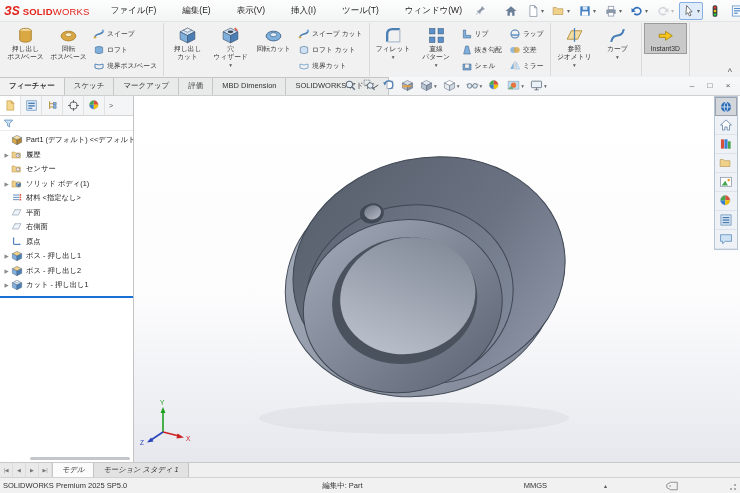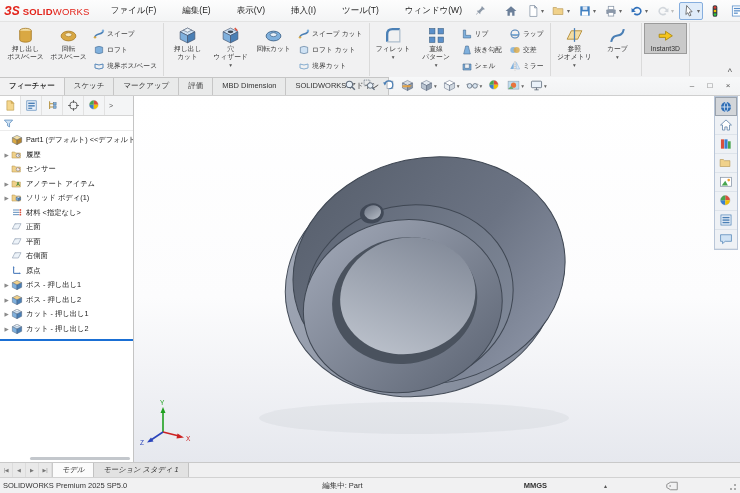--- a/index.html
+++ b/index.html
@@ -93,21 +93,21 @@
   .navbox { display:flex; align-items:stretch; border-right:1px solid #c9c9c9; }
   .navbtn { width:13px; display:flex; align-items:center; justify-content:center; font-size:5px;
             color:#777; border-right:1px solid #dcdcdc; background:#e9e9e9; }
   .btab { display:flex; align-items:center; padding:0 9px; background:#e2e2e2; border-right:1px solid #c2c2c2; white-space:nowrap; }
   .btab.active { background:#fbfbfb; }
   .statusbar { position:absolute; bottom:0; left:0; right:0; height:16px; background:#f1f1f2;
                border-top:1px solid #d2d2d2; display:flex; align-items:center; font-size:7.5px;
                color:#333; padding:0 3px;gap:43px; }
   .status-product { white-space:nowrap; }
   .status-editing { margin-left:auto; white-space:nowrap; }
-  .status-units { margin-left:118px; white-space:nowrap;font-weight:bold; }
+  .status-units { margin-left:118px; white-space:nowrap; }
   .status-units-dd { margin-left:14px; font-size:6px; color:#555; }
   .status-tag { margin-left:16px; }
   .status-tag svg { width:12px; height:10px; }
   .grip { width:10px; height:10px; margin-left:6px; position:relative; }
   .grip::before { content:""; position:absolute; right:1px; bottom:1px; width:2px; height:2px;
                   background:#aaa; box-shadow:-4px 0 #aaa, 0 -4px #aaa; }
 </style>
 </head>
 <body>
 
@@ -639,30 +639,20 @@
               <path d="M10.5 9.5 L12 8" stroke="#d94f3d" stroke-width="1"></path>
             </svg>
           </span>
           <span>センサー</span>
         </div>
         <div class="trow">
           <span class="expander">▶</span>
           <span class="icon ">
             <svg viewBox="0 0 18 18">
               <path d="M1.5 4.5 h4 l1.5 1.5 h7 v7.5 h-12.5 Z" fill="#f0d18a" stroke="#b5954f" stroke-width="0.8"></path>
-              <text x="10.5" y="12" font-size="7.5" text-anchor="middle" fill="#2a7d2a" font-family="Liberation Sans" font-weight="bold">A</text>
-            </svg>
-          </span>
-          <span>アノテート アイテム</span>
-        </div>
-        <div class="trow">
-          <span class="expander">▶</span>
-          <span class="icon ">
-            <svg viewBox="0 0 18 18">
-              <path d="M1.5 4.5 h4 l1.5 1.5 h7 v7.5 h-12.5 Z" fill="#f0d18a" stroke="#b5954f" stroke-width="0.8"></path>
               <g stroke="#44536b" stroke-width="0.5">
                 <polygon points="11,6.5 14.5,8 11,9.5 7.5,8" fill="#cfe2f4"></polygon>
                 <polygon points="7.5,8 11,9.5 11,13.5 7.5,12" fill="#7fb0dd"></polygon>
                 <polygon points="14.5,8 11,9.5 11,13.5 14.5,12" fill="#4a7fb5"></polygon>
               </g>
             </svg>
           </span>
           <span>ソリッド ボディ(1)</span>
         </div>
         <div class="trow">
@@ -682,30 +672,20 @@
           <span>材料 &lt;指定なし&gt;</span>
         </div>
         <div class="trow">
           <span class="expander"></span>
           <span class="icon ">
             <svg viewBox="0 0 18 18">
               <polygon points="2,12 6,4 15,4 11,12" fill="#dfe9f4" fill-opacity="0.55" stroke="#8a99ac" stroke-width="0.9"></polygon>
               <path d="M6 4 l1.5 1.5" stroke="#8a99ac" stroke-width="0.7"></path>
             </svg>
           </span>
-          <span>正面</span>
-        </div>
-        <div class="trow">
-          <span class="expander"></span>
-          <span class="icon ">
-            <svg viewBox="0 0 18 18">
-              <polygon points="2,12 6,4 15,4 11,12" fill="#dfe9f4" fill-opacity="0.55" stroke="#8a99ac" stroke-width="0.9"></polygon>
-              <path d="M6 4 l1.5 1.5" stroke="#8a99ac" stroke-width="0.7"></path>
-            </svg>
-          </span>
           <span>平面</span>
         </div>
         <div class="trow">
           <span class="expander"></span>
           <span class="icon ">
             <svg viewBox="0 0 18 18">
               <polygon points="2,12 6,4 15,4 11,12" fill="#dfe9f4" fill-opacity="0.55" stroke="#8a99ac" stroke-width="0.9"></polygon>
               <path d="M6 4 l1.5 1.5" stroke="#8a99ac" stroke-width="0.7"></path>
             </svg>
           </span>
@@ -754,34 +734,20 @@
             <svg viewBox="0 0 18 18">
               <g stroke="#44536b" stroke-width="0.6">
                 <polygon points="9,2 16,5.5 9,9 2,5.5" fill="#cfe2f4"></polygon>
                 <polygon points="2,5.5 9,9 9,16 2,12.5" fill="#7fb0dd"></polygon>
                 <polygon points="16,5.5 9,9 9,16 16,12.5" fill="#4a7fb5"></polygon>
               </g>
               <polygon points="9,2 12.5,3.7 9,5.5 5.5,3.8" fill="#f7fafc" stroke="#44536b" stroke-width="0.4"></polygon>
             </svg>
           </span>
           <span>カット - 押し出し1</span>
-        </div>
-        <div class="trow">
-          <span class="expander">▶</span>
-          <span class="icon ">
-            <svg viewBox="0 0 18 18">
-              <g stroke="#44536b" stroke-width="0.6">
-                <polygon points="9,2 16,5.5 9,9 2,5.5" fill="#cfe2f4"></polygon>
-                <polygon points="2,5.5 9,9 9,16 2,12.5" fill="#7fb0dd"></polygon>
-                <polygon points="16,5.5 9,9 9,16 16,12.5" fill="#4a7fb5"></polygon>
-              </g>
-              <polygon points="9,2 12.5,3.7 9,5.5 5.5,3.8" fill="#f7fafc" stroke="#44536b" stroke-width="0.4"></polygon>
-            </svg>
-          </span>
-          <span>カット - 押し出し2</span>
         </div>
         <div class="rollback"></div>
       </div>
     <div class="panel-hscroll"></div>
   </div>
 
   <div class="viewport">
     <svg class="model-canvas" width="606" height="366" viewBox="0 0 606 366">
       <defs>
         <linearGradient id="gFace" x1="0" y1="0" x2="1" y2="1">

